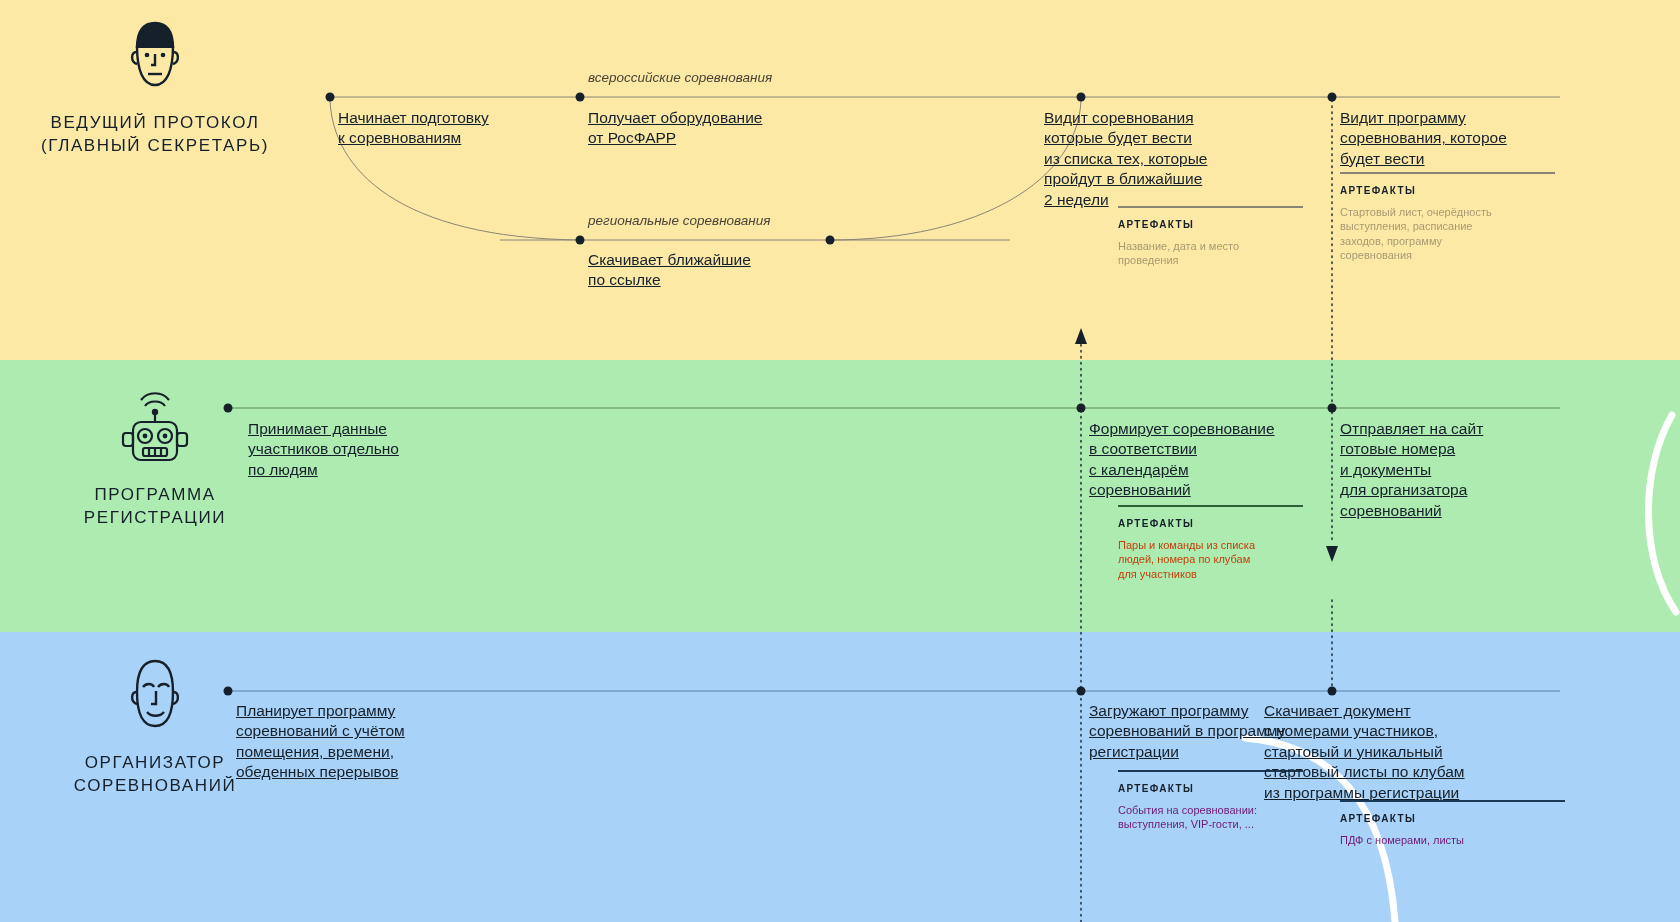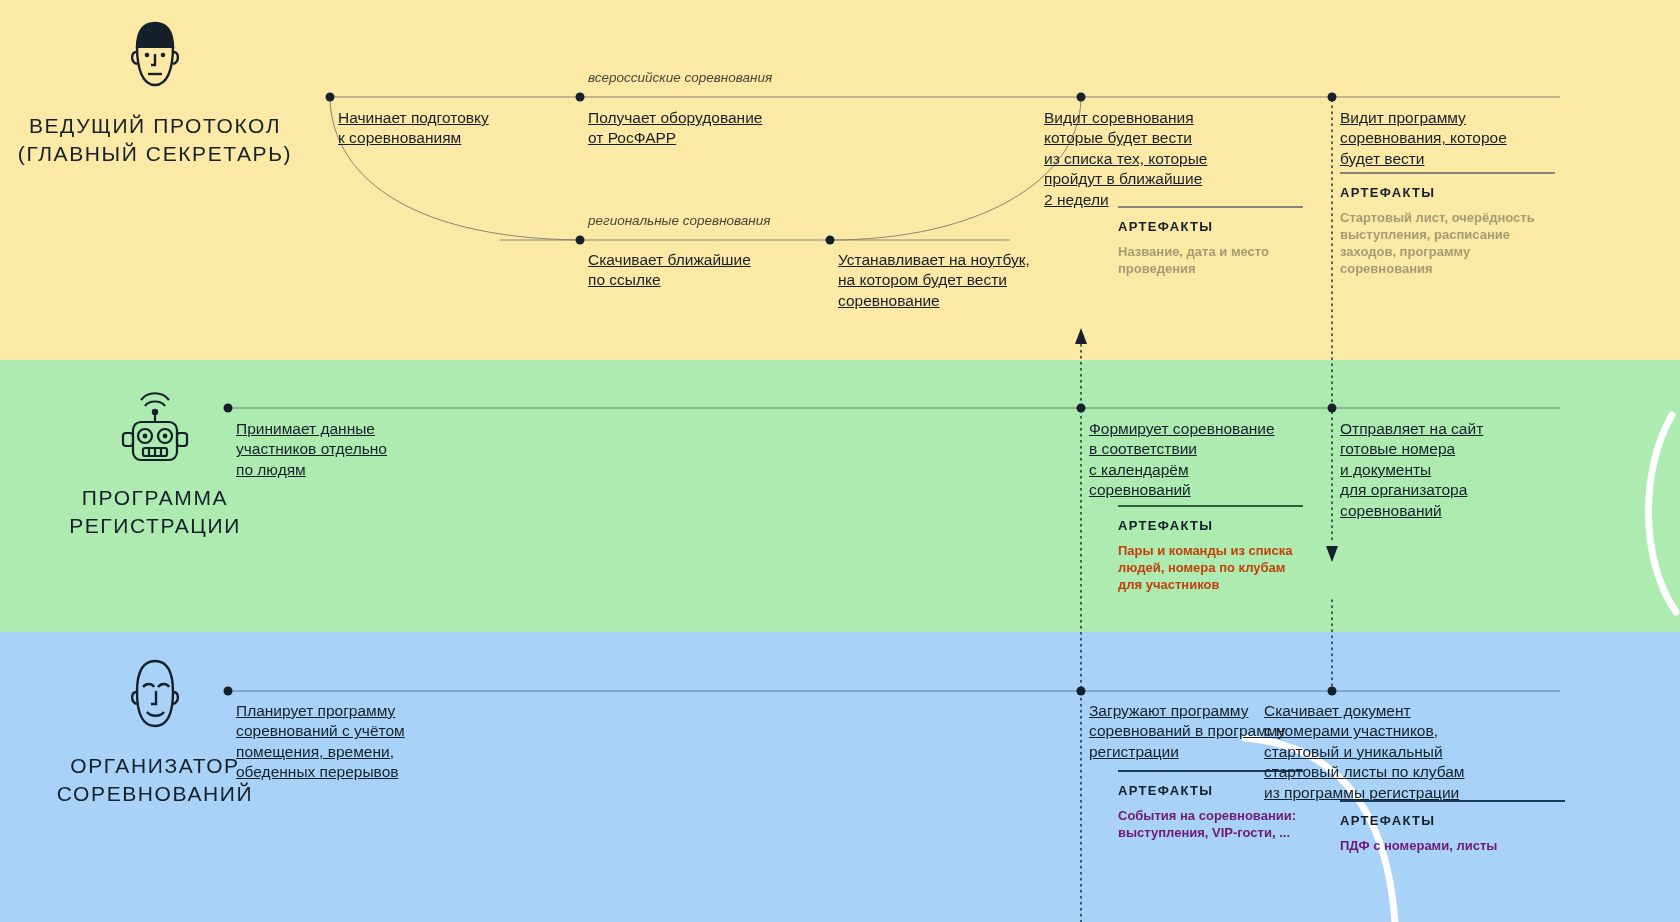--- a/index.html
+++ b/index.html
@@ -16,21 +16,21 @@
   
   .lane{position:absolute;left:0;width:1680px;}
   #lane-0{top:0;height:360px;background:#FCE9A6;}
   #lane-1{top:360px;height:272px;background:#AEEBB0;}
   #lane-2{top:632px;height:290px;background:#A8D2F7;}
 
   
   .role{position:absolute;left:0;width:310px;text-align:center;}
   .role-icon{display:block;margin:0 auto 14px;}
   .role-title{
-    font-size:21px;letter-spacing:1.6px;line-height:1.35;
+    font-size:17px;letter-spacing:1.6px;line-height:1.35;
     font-weight:400;color:#15202b;white-space:pre-line;
   }
   #role-0{top:18px;}
   #role-1{top:392px;}
   #role-2{top:656px;}
 
   .node{position:absolute;width:9px;height:9px;border-radius:50%;
         background:#15202b;transform:translate(-4.5px,-4.5px);}
 
   
@@ -43,25 +43,25 @@
     position:absolute;font-size:13.5px;font-style:italic;
     color:#4a4438;white-space:nowrap;
   }
 
   
   .artefacts{position:absolute;}
   .art-rule{height:1.5px;background:#8a8475;margin-bottom:11px;}
   .art-rule.green{background:#2f5f37;height:1.5px;}
   .art-rule.blue{background:#1b3a57;height:1.5px;}
   .art-title{
-    font-size:13px;font-weight:700;letter-spacing:1.3px;
+    font-size:10px;font-weight:700;letter-spacing:1.3px;
     margin-bottom:9px;color:#15202b;
   }
   .art-body{
-    font-size:13px;line-height:1.33;white-space:pre-line;font-weight:bold;
+    font-size:11px;line-height:1.33;white-space:pre-line;
   }
   .art-body.yellow{color:#a89b72;}
   .art-body.green{color:#c2410c;}
   .art-body.blue{color:#701a75;}
 
   svg.overlay{position:absolute;left:0;top:0;width:1680px;height:922px;
               pointer-events:none;}
 </style>
 </head>
 <body>
@@ -173,25 +173,20 @@
   <div class="step" style="left:588px;top:108px;width:235px">
     <div class="step-text">Получает оборудование
 от РосФАРР</div>
   </div>
 
   <div class="step" style="left:588px;top:250px;width:235px">
     <div class="step-text">Скачивает ближайшие
 по ссылке</div>
   </div>
 
-  <div class="step" style="left:838px;top:250px;width:240px">
-    <div class="step-text">Устанавливает на ноутбук,
-на котором будет вести
-соревнование</div>
-  </div>
 
   <div class="step" style="left:1044px;top:108px;width:230px">
     <div class="step-text">Видит соревнования
 которые будет вести
 из списка тех, которые
 пройдут в ближайшие
 2 недели</div>
   </div>
   <div class="artefacts" style="left:1118px;top:206px;width:185px">
     <div class="art-rule"></div>
@@ -211,21 +206,21 @@
     <div class="art-body yellow">Стартовый лист, очерёдность
 выступления, расписание
 заходов, программу
 соревнования</div>
   </div>
 
   <div class="node" style="left:228px;top:408px"></div>
   <div class="node" style="left:1081px;top:408px"></div>
   <div class="node" style="left:1332px;top:408px"></div>
 
-  <div class="step" style="left:236px;top:419px;width:235px">
+  <div class="step" style="left:248px;top:419px;width:235px">
     <div class="step-text">Принимает данные
 участников отдельно
 по людям</div>
   </div>
 
   <div class="step" style="left:1089px;top:419px;width:215px">
     <div class="step-text">Формирует соревнование
 в соответствии
 с календарём
 соревнований</div>

